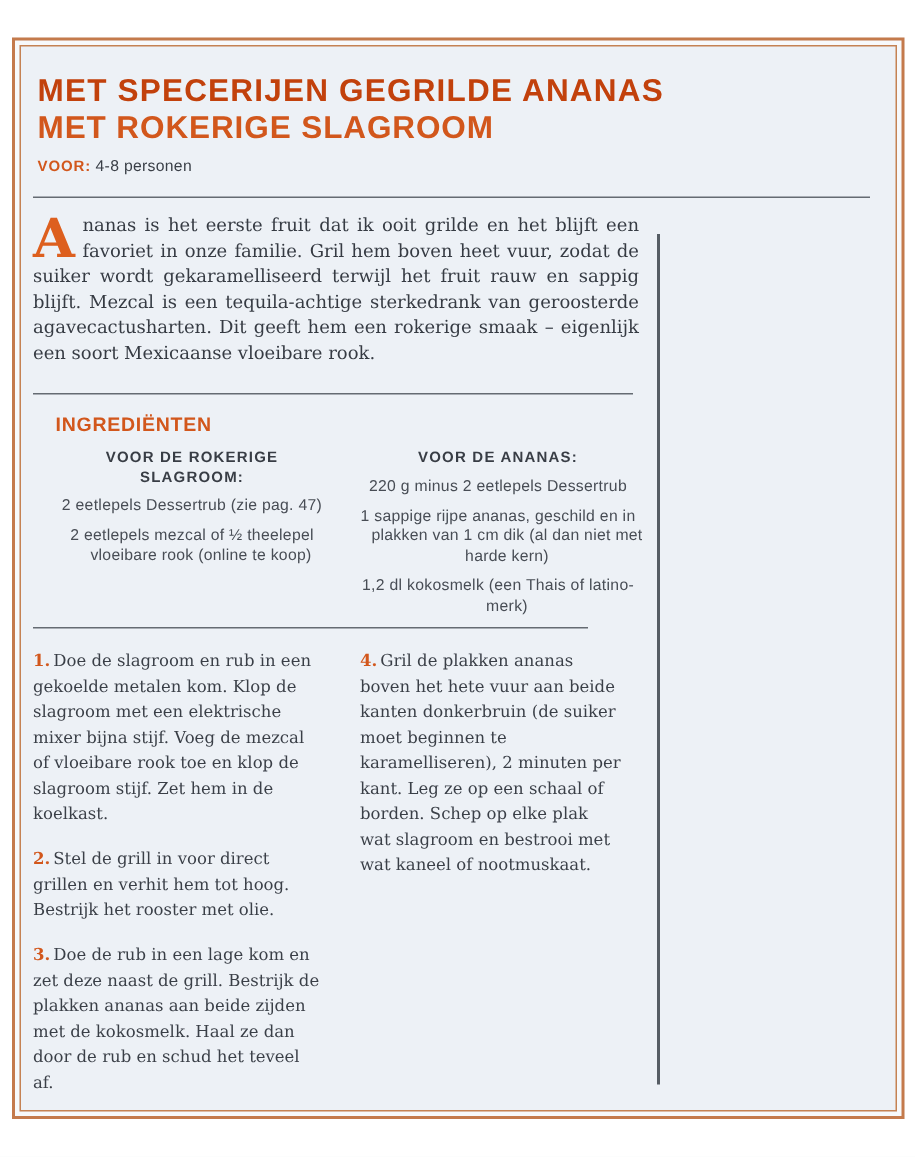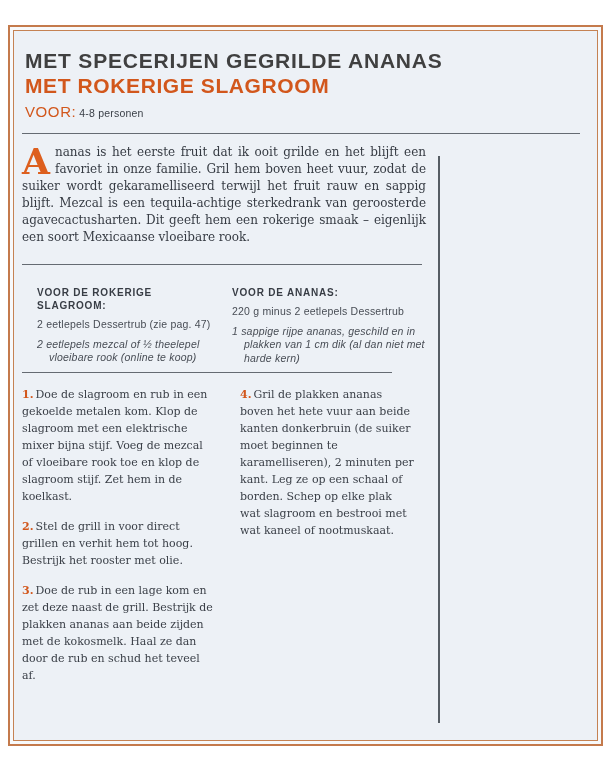--- a/index.html
+++ b/index.html
@@ -23,30 +23,30 @@
     border: 1px solid #c58253;
     background: #edf1f6;
     overflow: hidden;
   }
 
   
   .title {
     margin: 18px 0 0 11px;
     font-size: 21px; line-height: 24px;
     font-weight: bold; letter-spacing: 0.8px;
-    color: #404040;
+    color: #c2410c;
   }
   .subtitle {
     margin: 4px 0 0 11px;
     font-size: 21px; line-height: 18px;
     font-weight: bold; letter-spacing: 0.6px;
     color: #d2571c;
   }
   .serves { margin: 10px 0 0 11px; font-size: 10.5px; line-height: 13px; }
-  .serves-label { color: #d2571c; font-weight: normal; letter-spacing: 0.6px; font-size: 15px; }
+  .serves-label { color: #d2571c; font-weight: bold; letter-spacing: 0.6px; font-size: 10px; }
   .serves-value { color: #3a3f47; letter-spacing: 0.2px; text-align: right; }
 
   
   .rule { border: none; border-top: 1.5px solid #656b72; height: 0; }
   .rule-full   { margin: 13px 0 0 8px; width: 558px; }
   .rule-mid    { margin: 18px 0 0 8px; width: 400px; }
   .rule-bottom { margin: 7px 0 0 8px;  width: 370px; }
 
   
   .intro {
@@ -65,37 +65,37 @@
     color: #dd5f1e;
   }
 
   
   .ing-heading {
     margin: 12px 0 0 23px;
     font-size: 13px; line-height: 16px;
     font-weight: bold; letter-spacing: 0.5px;
     color: #d2571c;
   }
-  .ing-cols { display: flex; margin: 21px 0 0 23px; }
+  .ing-cols { display: flex; margin: 8px 0 0 23px; text-align: center; }
   .ing-col-1 { width: 182px; }
   .ing-col-2 { width: 200px; margin-left: 13px; }
   .ing-header {
     font-size: 10px; line-height: 13px;
     font-weight: bold; letter-spacing: 0.8px;
     color: #383d45;
     margin-bottom: 6px;
   }
   .ing-item {
     font-size: 10.5px; line-height: 13.5px;
     letter-spacing: 0.2px;
     color: #484d55;
     margin-bottom: 6px;
     padding-left: 12px; text-indent: -12px;
   }
-  .ing-item:last-child { margin-bottom: 0; font-style: italic; }
+  .ing-item:last-child { margin-bottom: 0; }
 
   
   .steps { display: flex; margin: 13px 0 0 8px; }
   .steps-col-1 { width: 192px; }
   .steps-col-2 { width: 175px; margin-left: 26px; }
   .step {
     font-family: "DejaVu Serif", serif;
     font-size: 11px; line-height: 17px;
     color: #3a3f47;
     margin-bottom: 13px;
@@ -128,30 +128,32 @@
 
       <hr class="rule rule-full">
 
       <p class="intro">
         <span class="dropcap">A</span><span>nanas is het eerste fruit dat ik ooit grilde en het blijft een favoriet in onze familie. Gril hem boven heet vuur, zodat de suiker wordt gekaramelliseerd terwijl het fruit rauw en sappig blijft. Mezcal is een tequila-achtige sterkedrank van geroosterde agavecactusharten. Dit geeft hem een rokerige smaak – eigenlijk een soort Mexicaanse vloeibare rook.</span>
       </p>
 
       <hr class="rule rule-mid">
 
       <section>
+        <h3 class="ing-heading">INGREDIËNTEN</h3>
         <div class="ing-cols">
           <div class="ing-col-1">
             <h4 class="ing-header">VOOR DE ROKERIGE SLAGROOM:</h4>
             <p class="ing-item">2 eetlepels Dessertrub (zie pag. 47)</p>
             <p class="ing-item">2 eetlepels mezcal of ½ theelepel vloeibare rook (online te koop)</p>
           </div>
           <div class="ing-col-2">
             <h4 class="ing-header">VOOR DE ANANAS:</h4>
             <p class="ing-item">220 g minus 2 eetlepels Dessertrub</p>
             <p class="ing-item">1 sappige rijpe ananas, geschild en in plakken van 1 cm dik (al dan niet met harde kern)</p>
+            <p class="ing-item">1,2 dl kokosmelk (een Thais of latino-merk)</p>
           </div>
         </div>
       </section>
 
       <hr class="rule rule-bottom">
 
       <section class="steps">
         <div class="steps-col-1">
           <p class="step">
             <span class="step-num">1.</span><span>Doe de slagroom en rub in een gekoelde metalen kom. Klop de slagroom met een elektrische mixer bijna stijf. Voeg de mezcal of vloeibare rook toe en klop de slagroom stijf. Zet hem in de koelkast.</span>

